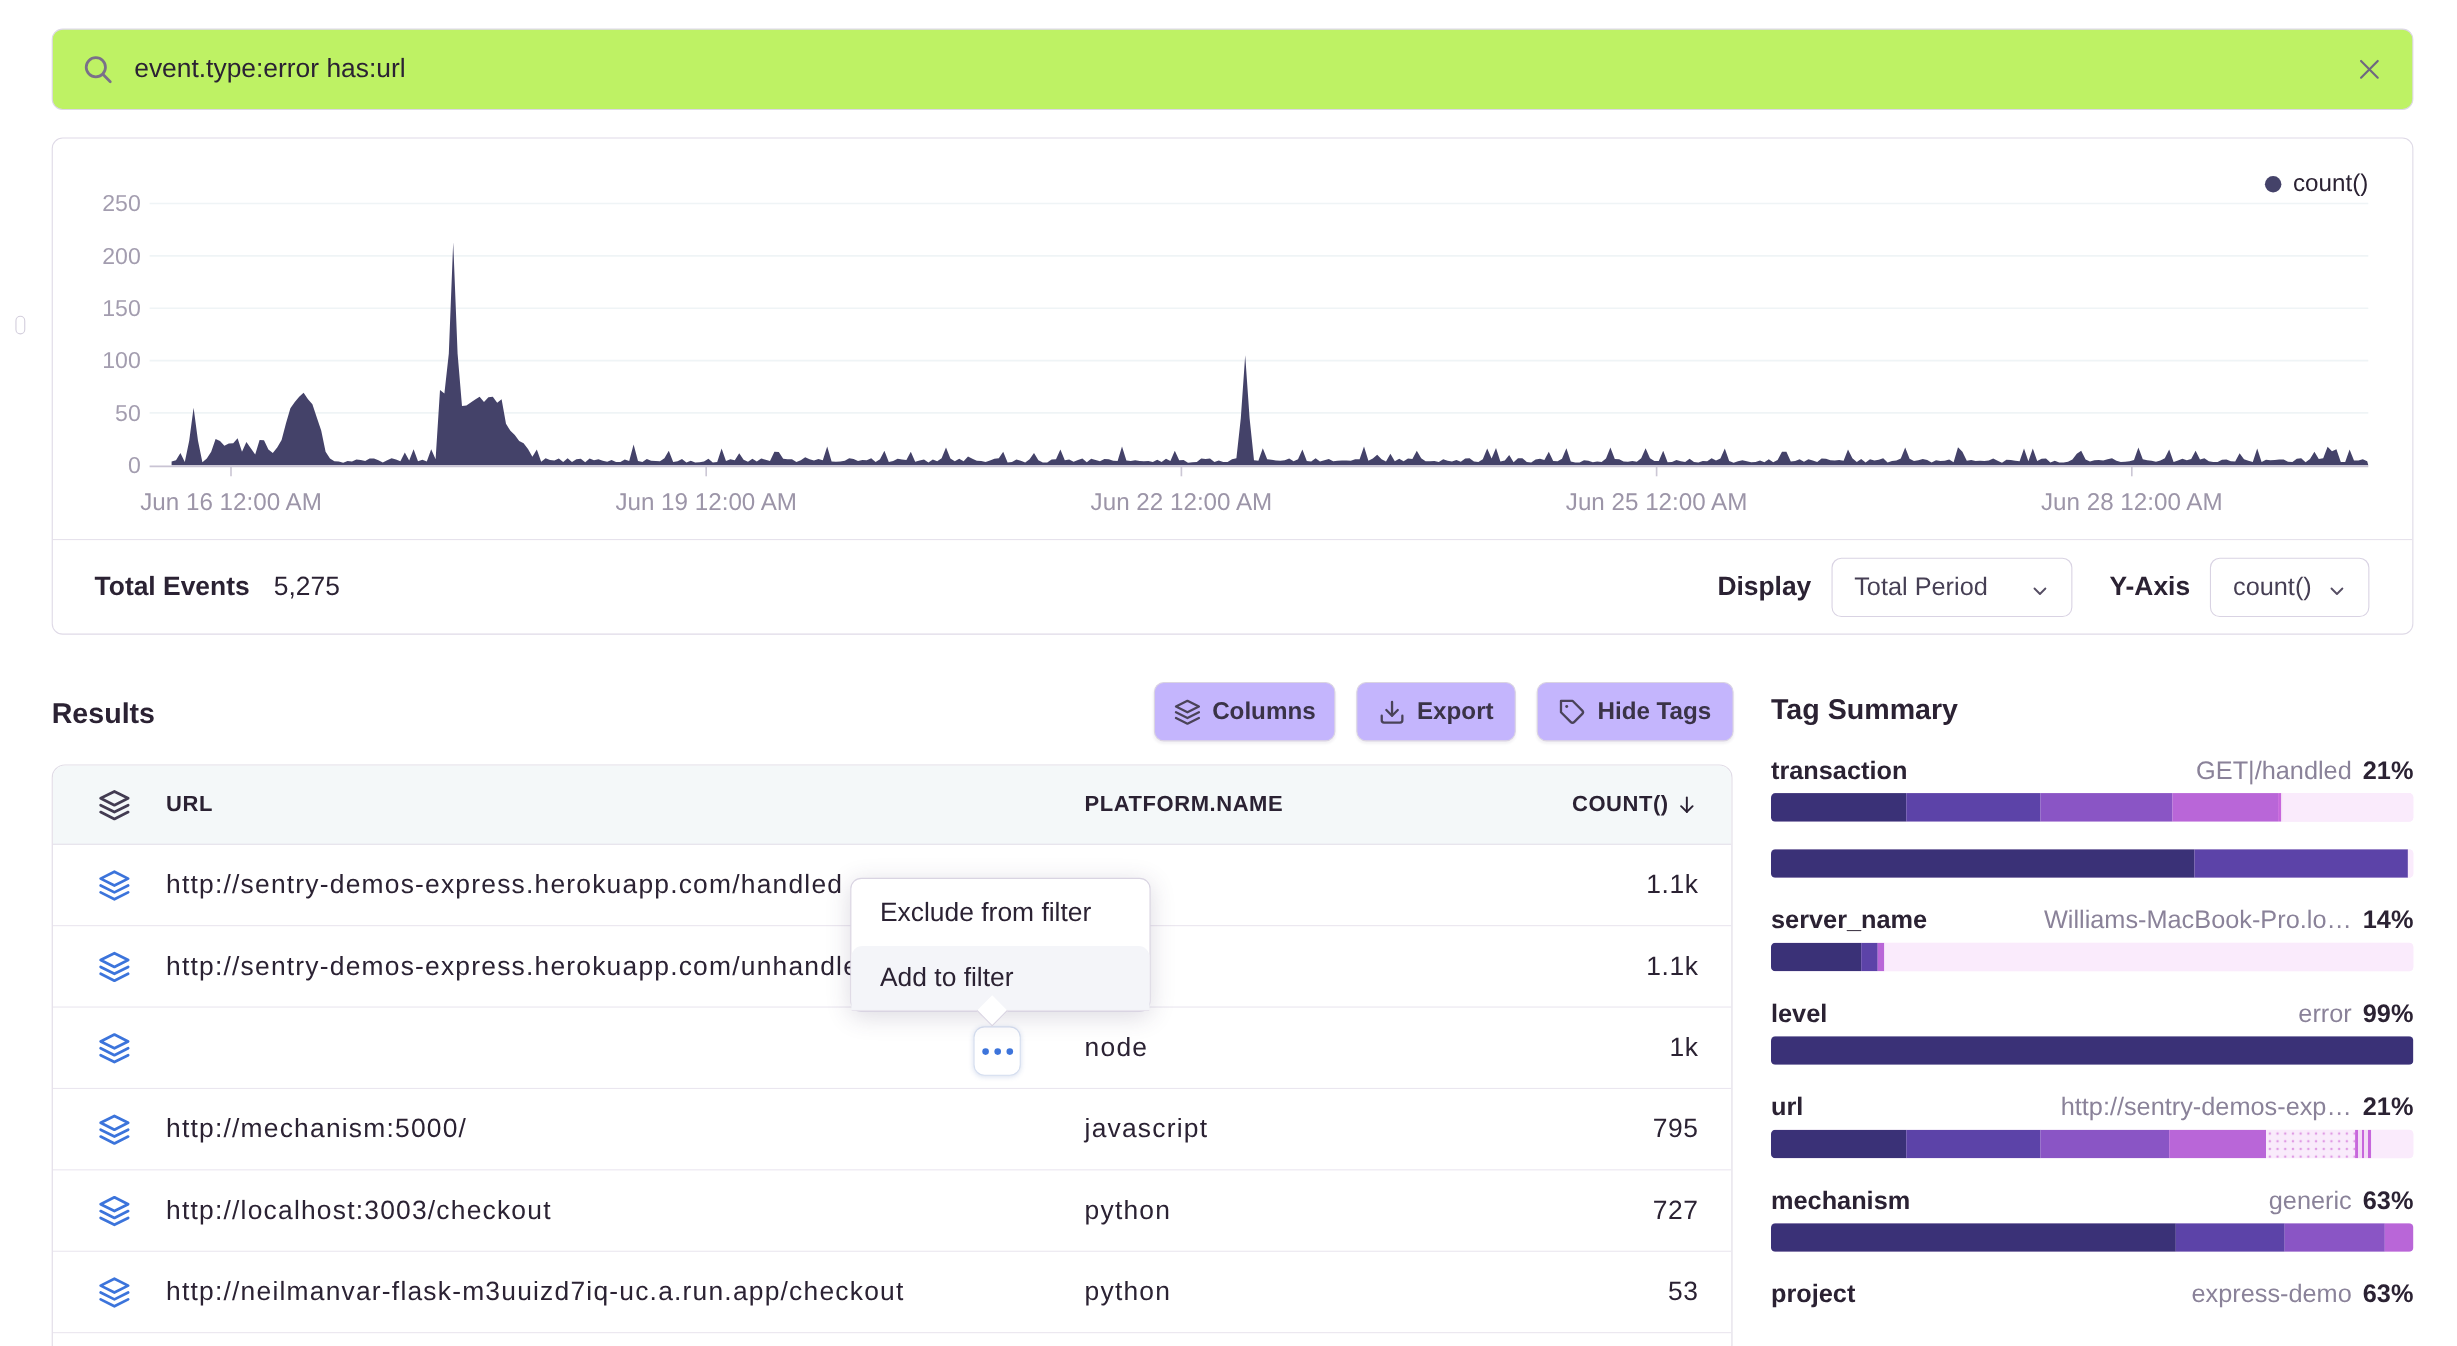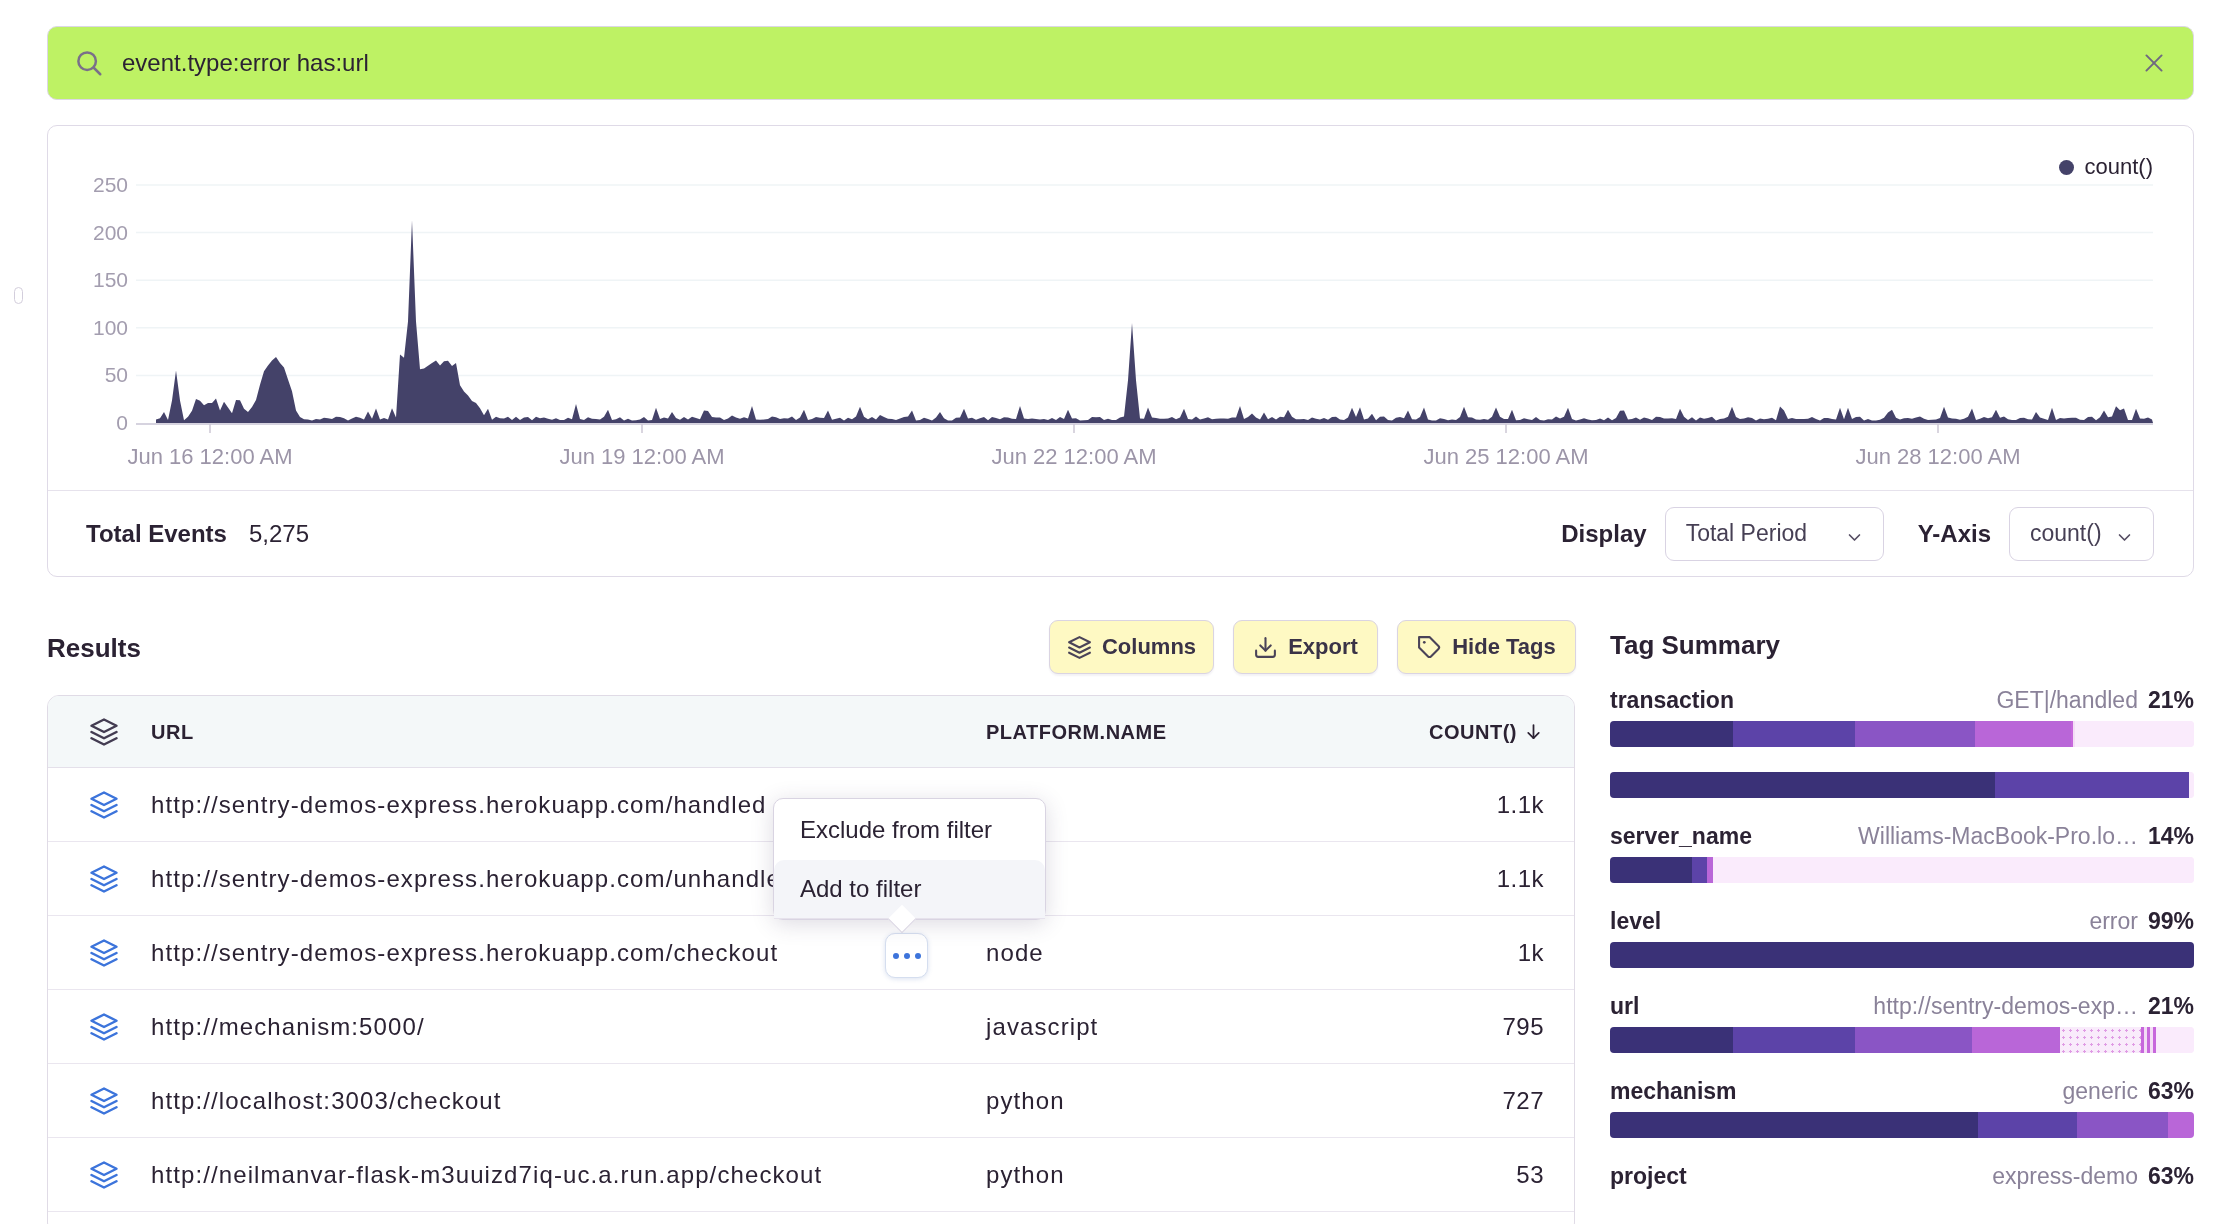--- a/index.html
+++ b/index.html
@@ -31,21 +31,21 @@
 .select-btn { height:54px; border:1.5px solid #D9D3E3; border-radius:9px; background:#fff;
   display:flex; align-items:center; justify-content:space-between; padding:0 20px;
   font-size:23px; color:#463F54; margin-right:34px; cursor:pointer; font-family:inherit; }
 .select-btn.w1 { width:219px; }
 .select-btn.w2 { width:145px; margin-right:0; }
 .select-btn .chev { width:17px; height:17px; color:#554D63; flex:none; margin-left:12px; }
 
 
 .results-title { position:absolute; left:47px; top:633px; font-size:26px; font-weight:bold; }
 .actions { position:absolute; left:1049px; top:620px; display:flex; gap:19px; }
-.btn { height:54px; border:1.5px solid #DAD4E2; border-radius:9px; background:#fef9c3;
+.btn { height:54px; border:1.5px solid #DAD4E2; border-radius:9px; background:#c4b5fd;
   box-shadow:0 2px 2px rgba(50,40,80,0.06); display:flex; align-items:center; justify-content:center;
   gap:10px; font-size:22px; font-weight:bold; color:#3A3347; cursor:pointer;
   white-space:nowrap; font-family:inherit; }
 .btn.b1 { width:165px; }
 .btn.b2 { width:145px; }
 .btn.b3 { width:179px; }
 .btn .bicon { width:25px; height:25px; color:#4A4358; flex:none; }
 
 
 .table { position:absolute; left:47px; top:695px; width:1528px; height:540px;
@@ -225,21 +225,20 @@
         <span class="cell-url">http://sentry-demos-express.herokuapp.com/unhandled</span>
         <span class="cell-platform"></span>
         <span class="cell-count">1.1k</span>
       </div>
       <div class="trow">
         <span class="cell-icon blue"><svg viewBox="0 0 24 24" width="100%" height="100%" fill="none" stroke="currentColor" stroke-width="2" stroke-linecap="round" stroke-linejoin="round">
             <polygon points="12 2 22 7 12 12 2 7 12 2"></polygon>
             <polyline points="2 12 12 17 22 12"></polyline>
             <polyline points="2 17 12 22 22 17"></polyline>
           </svg></span>
-        <span class="cell-url">http://sentry-demos-express.herokuapp.com/checkout</span>
         <span class="cell-platform">node</span>
         <span class="cell-count">1k</span>
       </div>
       <div class="trow">
         <span class="cell-icon blue"><svg viewBox="0 0 24 24" width="100%" height="100%" fill="none" stroke="currentColor" stroke-width="2" stroke-linecap="round" stroke-linejoin="round">
             <polygon points="12 2 22 7 12 12 2 7 12 2"></polygon>
             <polyline points="2 12 12 17 22 12"></polyline>
             <polyline points="2 17 12 22 22 17"></polyline>
           </svg></span>
         <span class="cell-url">http://mechanism:5000/</span>

